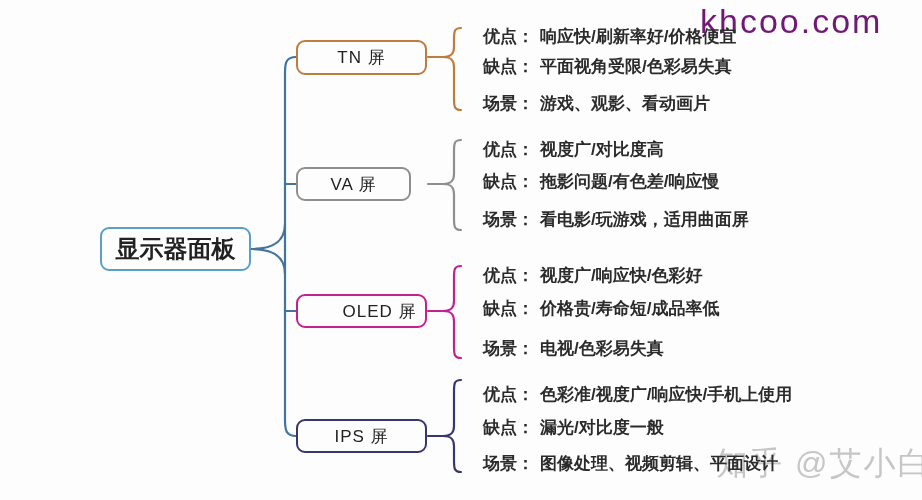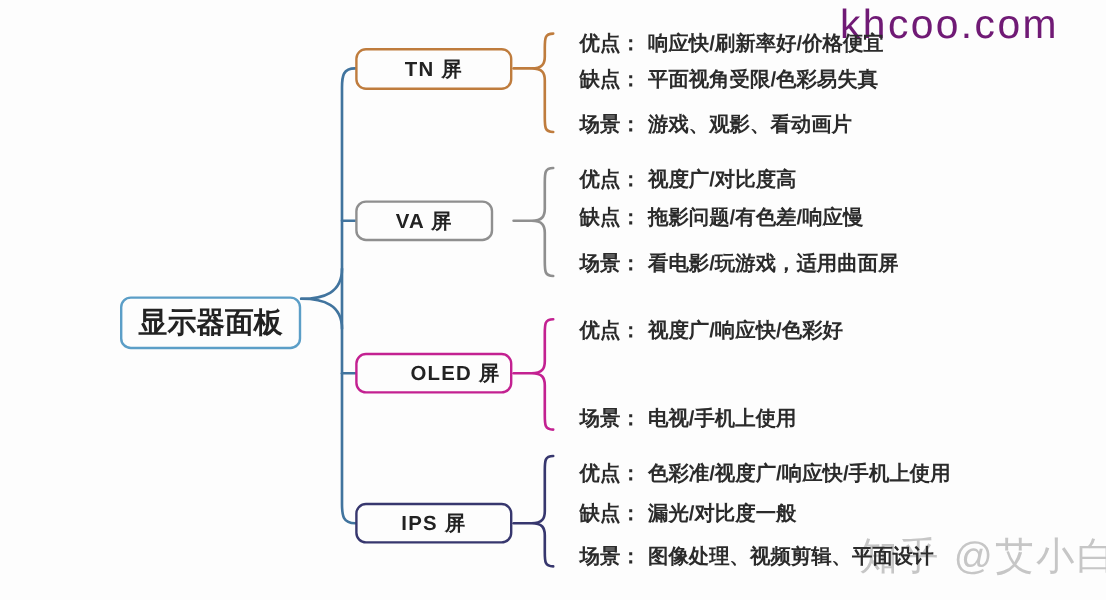--- a/index.html
+++ b/index.html
@@ -6,21 +6,21 @@
   body{
     width:922px;height:500px;overflow:hidden;background:#fdfdfd;
     font-family:"Liberation Sans","DejaVu Sans",sans-serif;
     position:relative;
   }
   .canvas{position:absolute;inset:0;width:922px;height:500px;}
   svg.connectors{position:absolute;left:0;top:0;width:922px;height:500px;z-index:1;}
   .node{
     position:absolute;display:flex;align-items:center;justify-content:center;
     background:#fdfdfd;border:2px solid #888;border-radius:9px;
-    color:#222;font-weight:bold;z-index:3;box-sizing:border-box;
+    color:#222;font-weight:normal;z-index:3;box-sizing:border-box;
     letter-spacing:1px;white-space:nowrap;
   }
   .node.root{left:100px;top:227px;width:151px;height:44px;font-size:24px;font-weight:600;letter-spacing:0;}
   .node.b0{left:296px;top:40px;width:131px;height:35px;font-size:17px;}
   .node.b1{left:296px;top:167px;width:115px;height:34px;font-size:17px;}
   .node.b2{left:296px;top:294px;width:131px;height:34px;font-size:17px;padding-left:36px;}
   .node.b3{left:296px;top:419px;width:131px;height:34px;font-size:17px;}
   .row{
     position:absolute;left:483px;z-index:2;white-space:nowrap;
     font-size:17px;line-height:22px;color:#2b2b2b;font-weight:600;
@@ -54,21 +54,21 @@
     <path stroke-width="2.2" d="M428 184 C434 184 438 184 442 184" stroke="#8f8f8f"></path>
     <path stroke-width="2.2" d="M428 311 C434 311 438 311 442 311" stroke="#c32191"></path>
     <path stroke-width="2.2" d="M428 436 C434 436 438 436 442 436" stroke="#37376e"></path>
 
     <path stroke-width="2.2" d="M461 28 C454 28 454 32 454 40 L454 47 C454 53 452 57 443 57 C452 57 454 61 454 67 L454 98 C454 106 454 110 461 110" stroke="#bf7c3d"></path>
     <path stroke-width="2.2" d="M461 140 C454 140 454 144 454 152 L454 174 C454 180 452 184 443 184 C452 184 454 188 454 194 L454 218 C454 226 454 230 461 230" stroke="#8f8f8f"></path>
     <path stroke-width="2.2" d="M461 266 C454 266 454 270 454 278 L454 301 C454 307 452 311 443 311 C452 311 454 315 454 321 L454 346 C454 354 454 358 461 358" stroke="#c32191"></path>
     <path stroke-width="2.2" d="M461 380 C454 380 454 384 454 392 L454 426 C454 432 452 436 443 436 C452 436 454 440 454 446 L454 460 C454 468 454 472 461 472" stroke="#37376e"></path>
   </svg>
 
-  <div class="node root" style="border-color: rgb(91, 158, 199); margin-top: 20px;">
+  <div class="node root" style="border-color: rgb(91, 158, 199);">
     <span>显示器面板</span>
   </div>
 
   <div class="node b0" style="border-color: rgb(191, 124, 61);">
     <span>TN 屏</span>
   </div>
   <div class="node b1" style="border-color: rgb(143, 143, 143);">
     <span>VA 屏</span>
   </div>
   <div class="node b2" style="border-color: rgb(195, 33, 145);">
@@ -94,22 +94,25 @@
   <div class="row r11">
     <span class="rl">缺点：</span><span>拖影问题/有色差/响应慢</span>
   </div>
   <div class="row r12">
     <span class="rl">场景：</span><span>看电影/玩游戏，适用曲面屏</span>
   </div>
 
   <div class="row r20">
     <span class="rl">优点：</span><span>视度广/响应快/色彩好</span>
   </div>
+  <div class="row r21">
+    <span class="rl">缺点：</span><span>价格贵/寿命短/成品率低</span>
+  </div>
   <div class="row r22">
-    <span class="rl">场景：</span><span>电视/手机上使用</span>
+    <span class="rl">场景：</span><span>电视/色彩易失真</span>
   </div>
 
   <div class="row r30">
     <span class="rl">优点：</span><span>色彩准/视度广/响应快/手机上使用</span>
   </div>
   <div class="row r31">
     <span class="rl">缺点：</span><span>漏光/对比度一般</span>
   </div>
   <div class="row r32">
     <span class="rl">场景：</span><span>图像处理、视频剪辑、平面设计</span>

